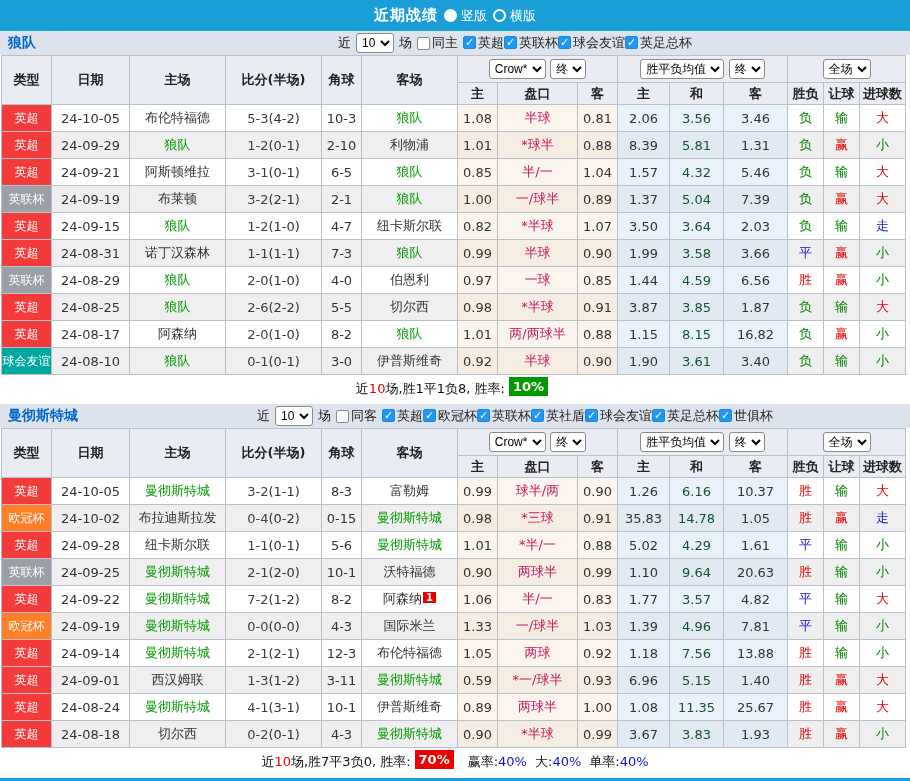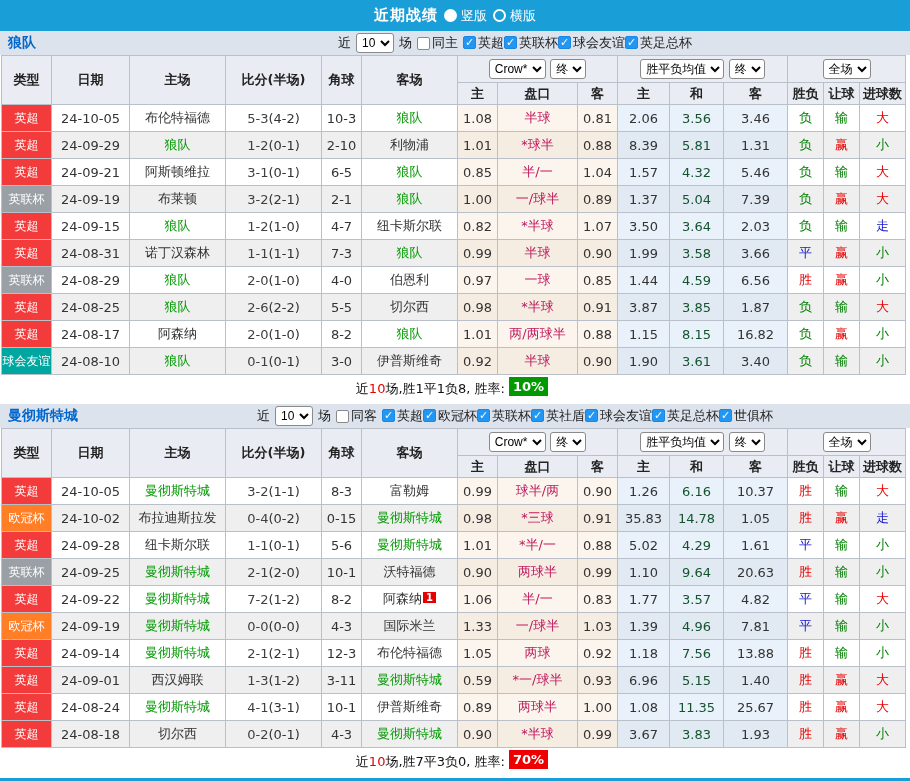--- a/index.html
+++ b/index.html
@@ -580,17 +580,18 @@
             <td class="c-red">赢</td>
             <td class="c-green">小</td>
           </tr>
         </tbody>
     </table>
     <div class="section-footer">
       <span class="f-near">近</span>
         <span class="f-count">10</span>
         <span class="f-text">场,胜7平3负0, 胜率:</span>
       <span class="f-rate" style="background: rgb(238, 0, 0);">70%</span>
+      <span class="f-stats"><span class="f-lbl">赢率:</span><span class="f-val">40%</span><span class="f-lbl">大:</span><span class="f-val">40%</span><span class="f-lbl">单率:</span><span class="f-val">40%</span></span>
     </div>
   </div>
 </div>
 
 <div class="page-bottom"></div>
 
 </body></html>

